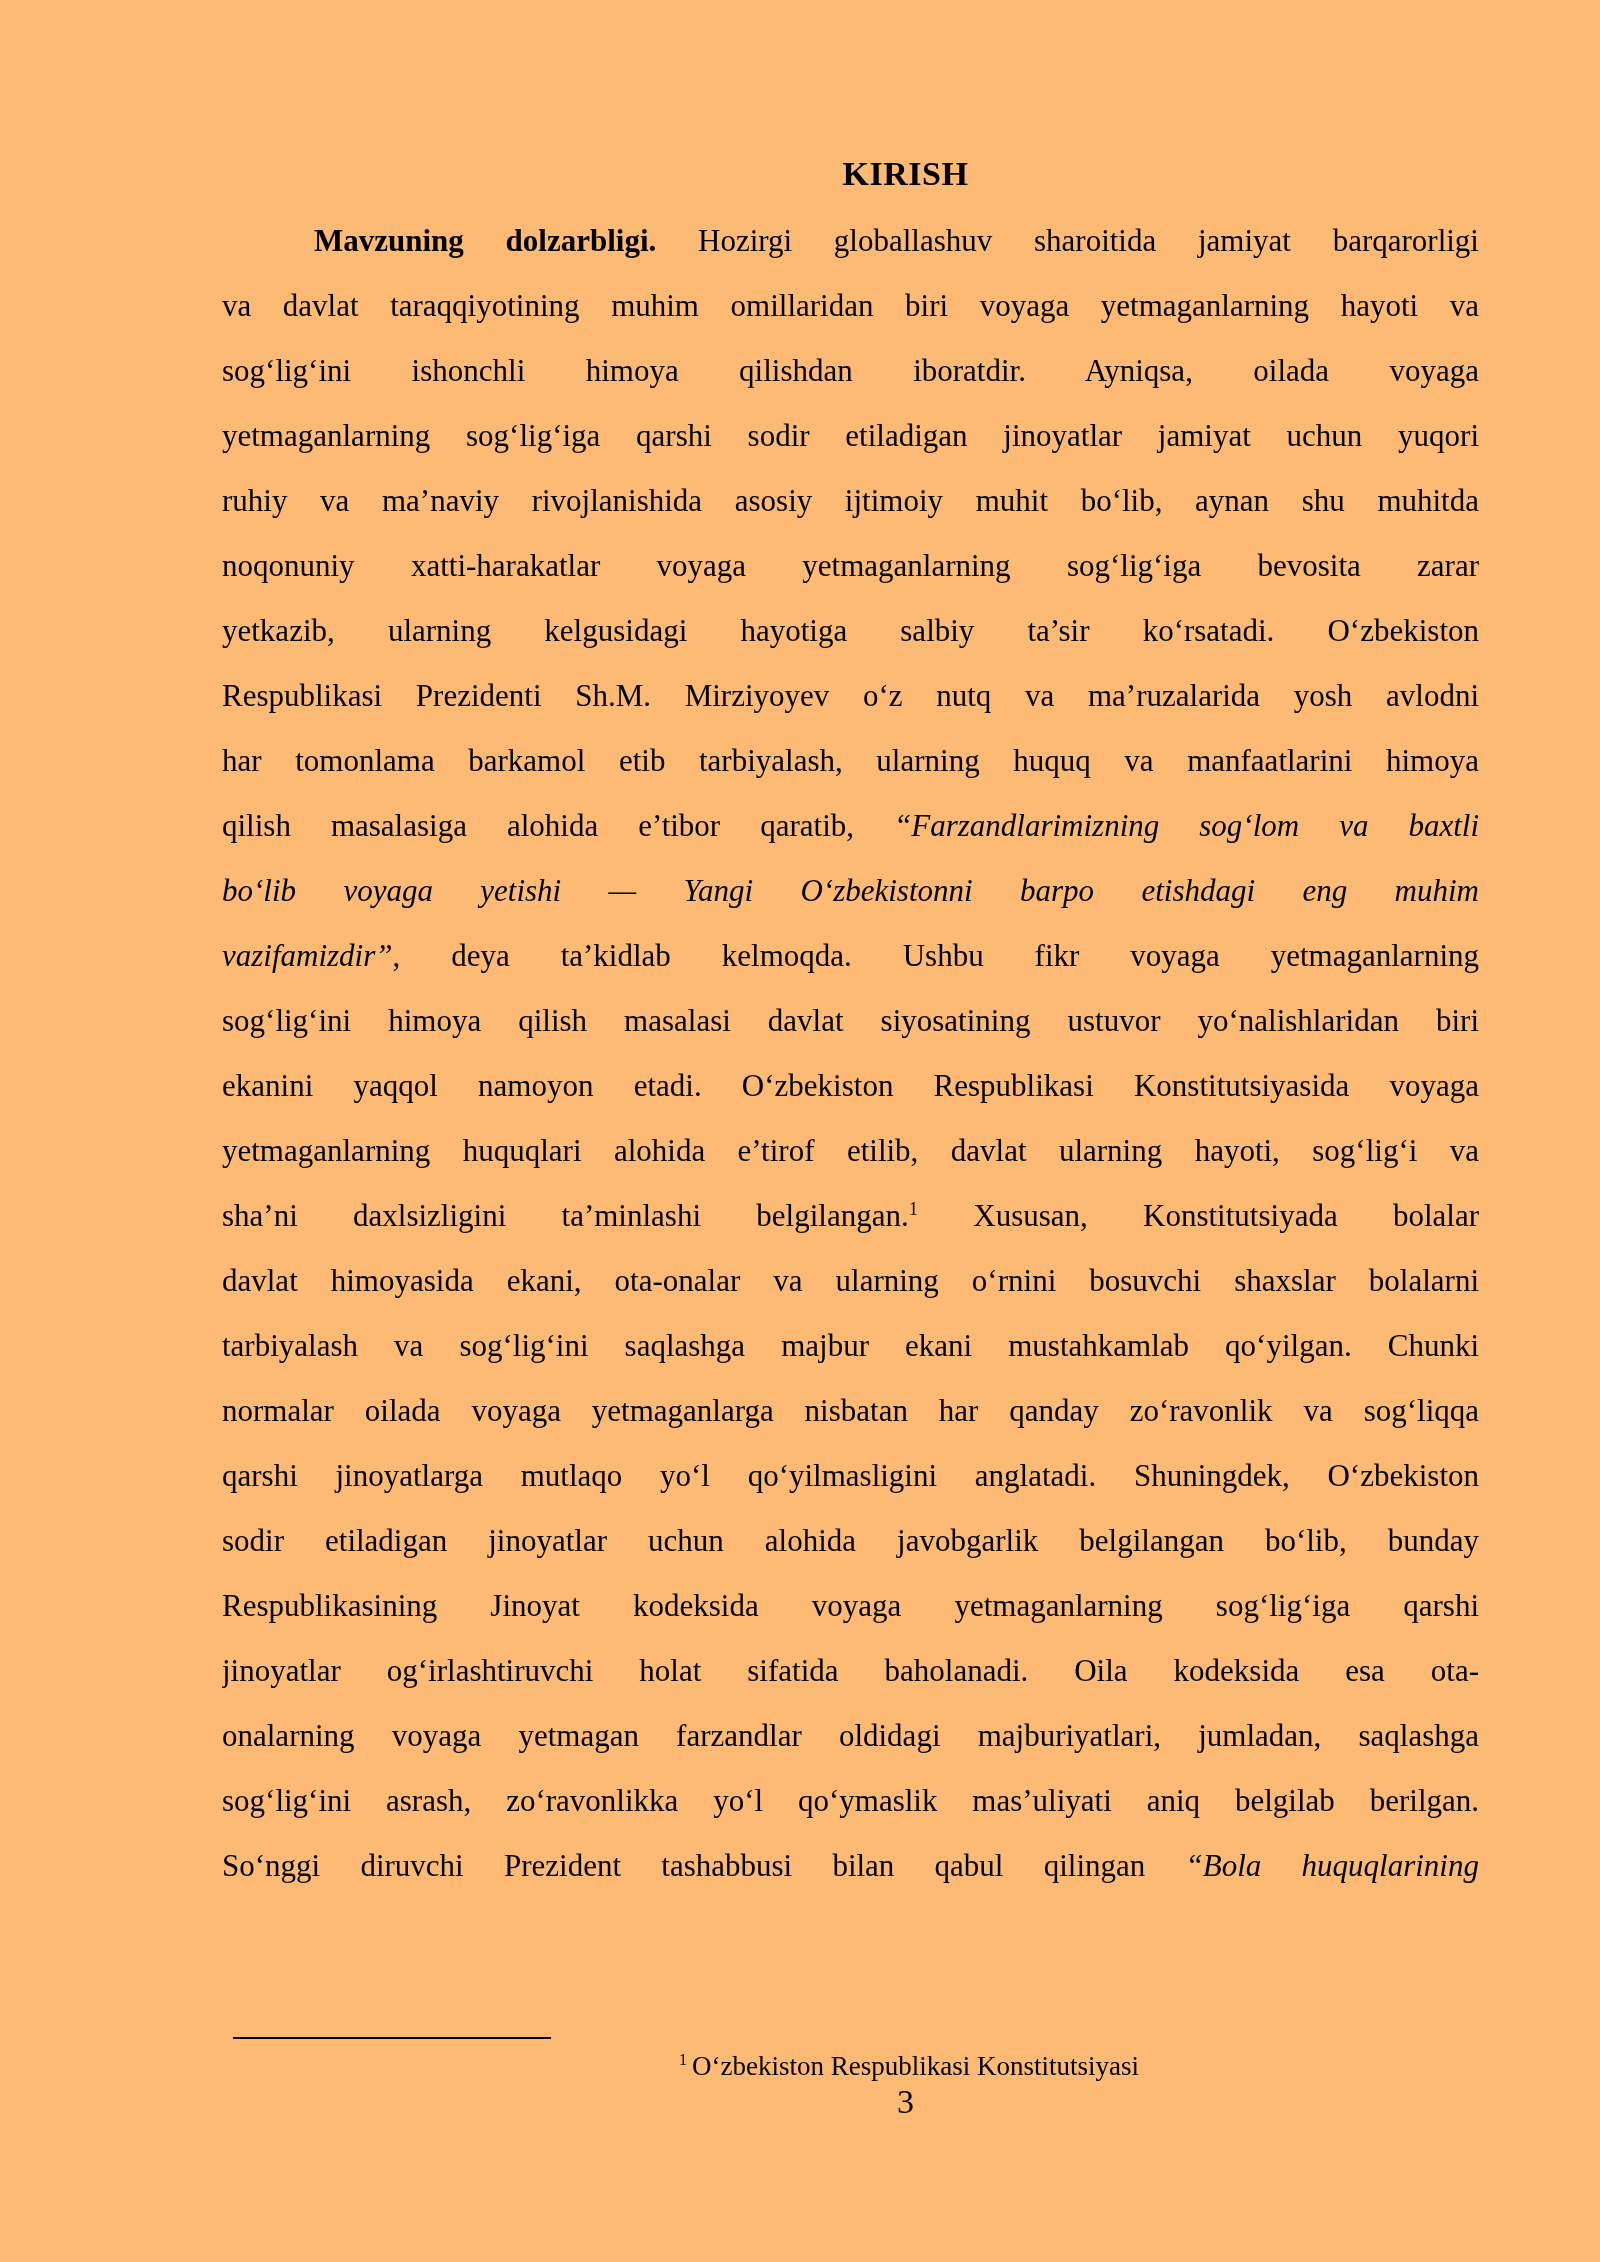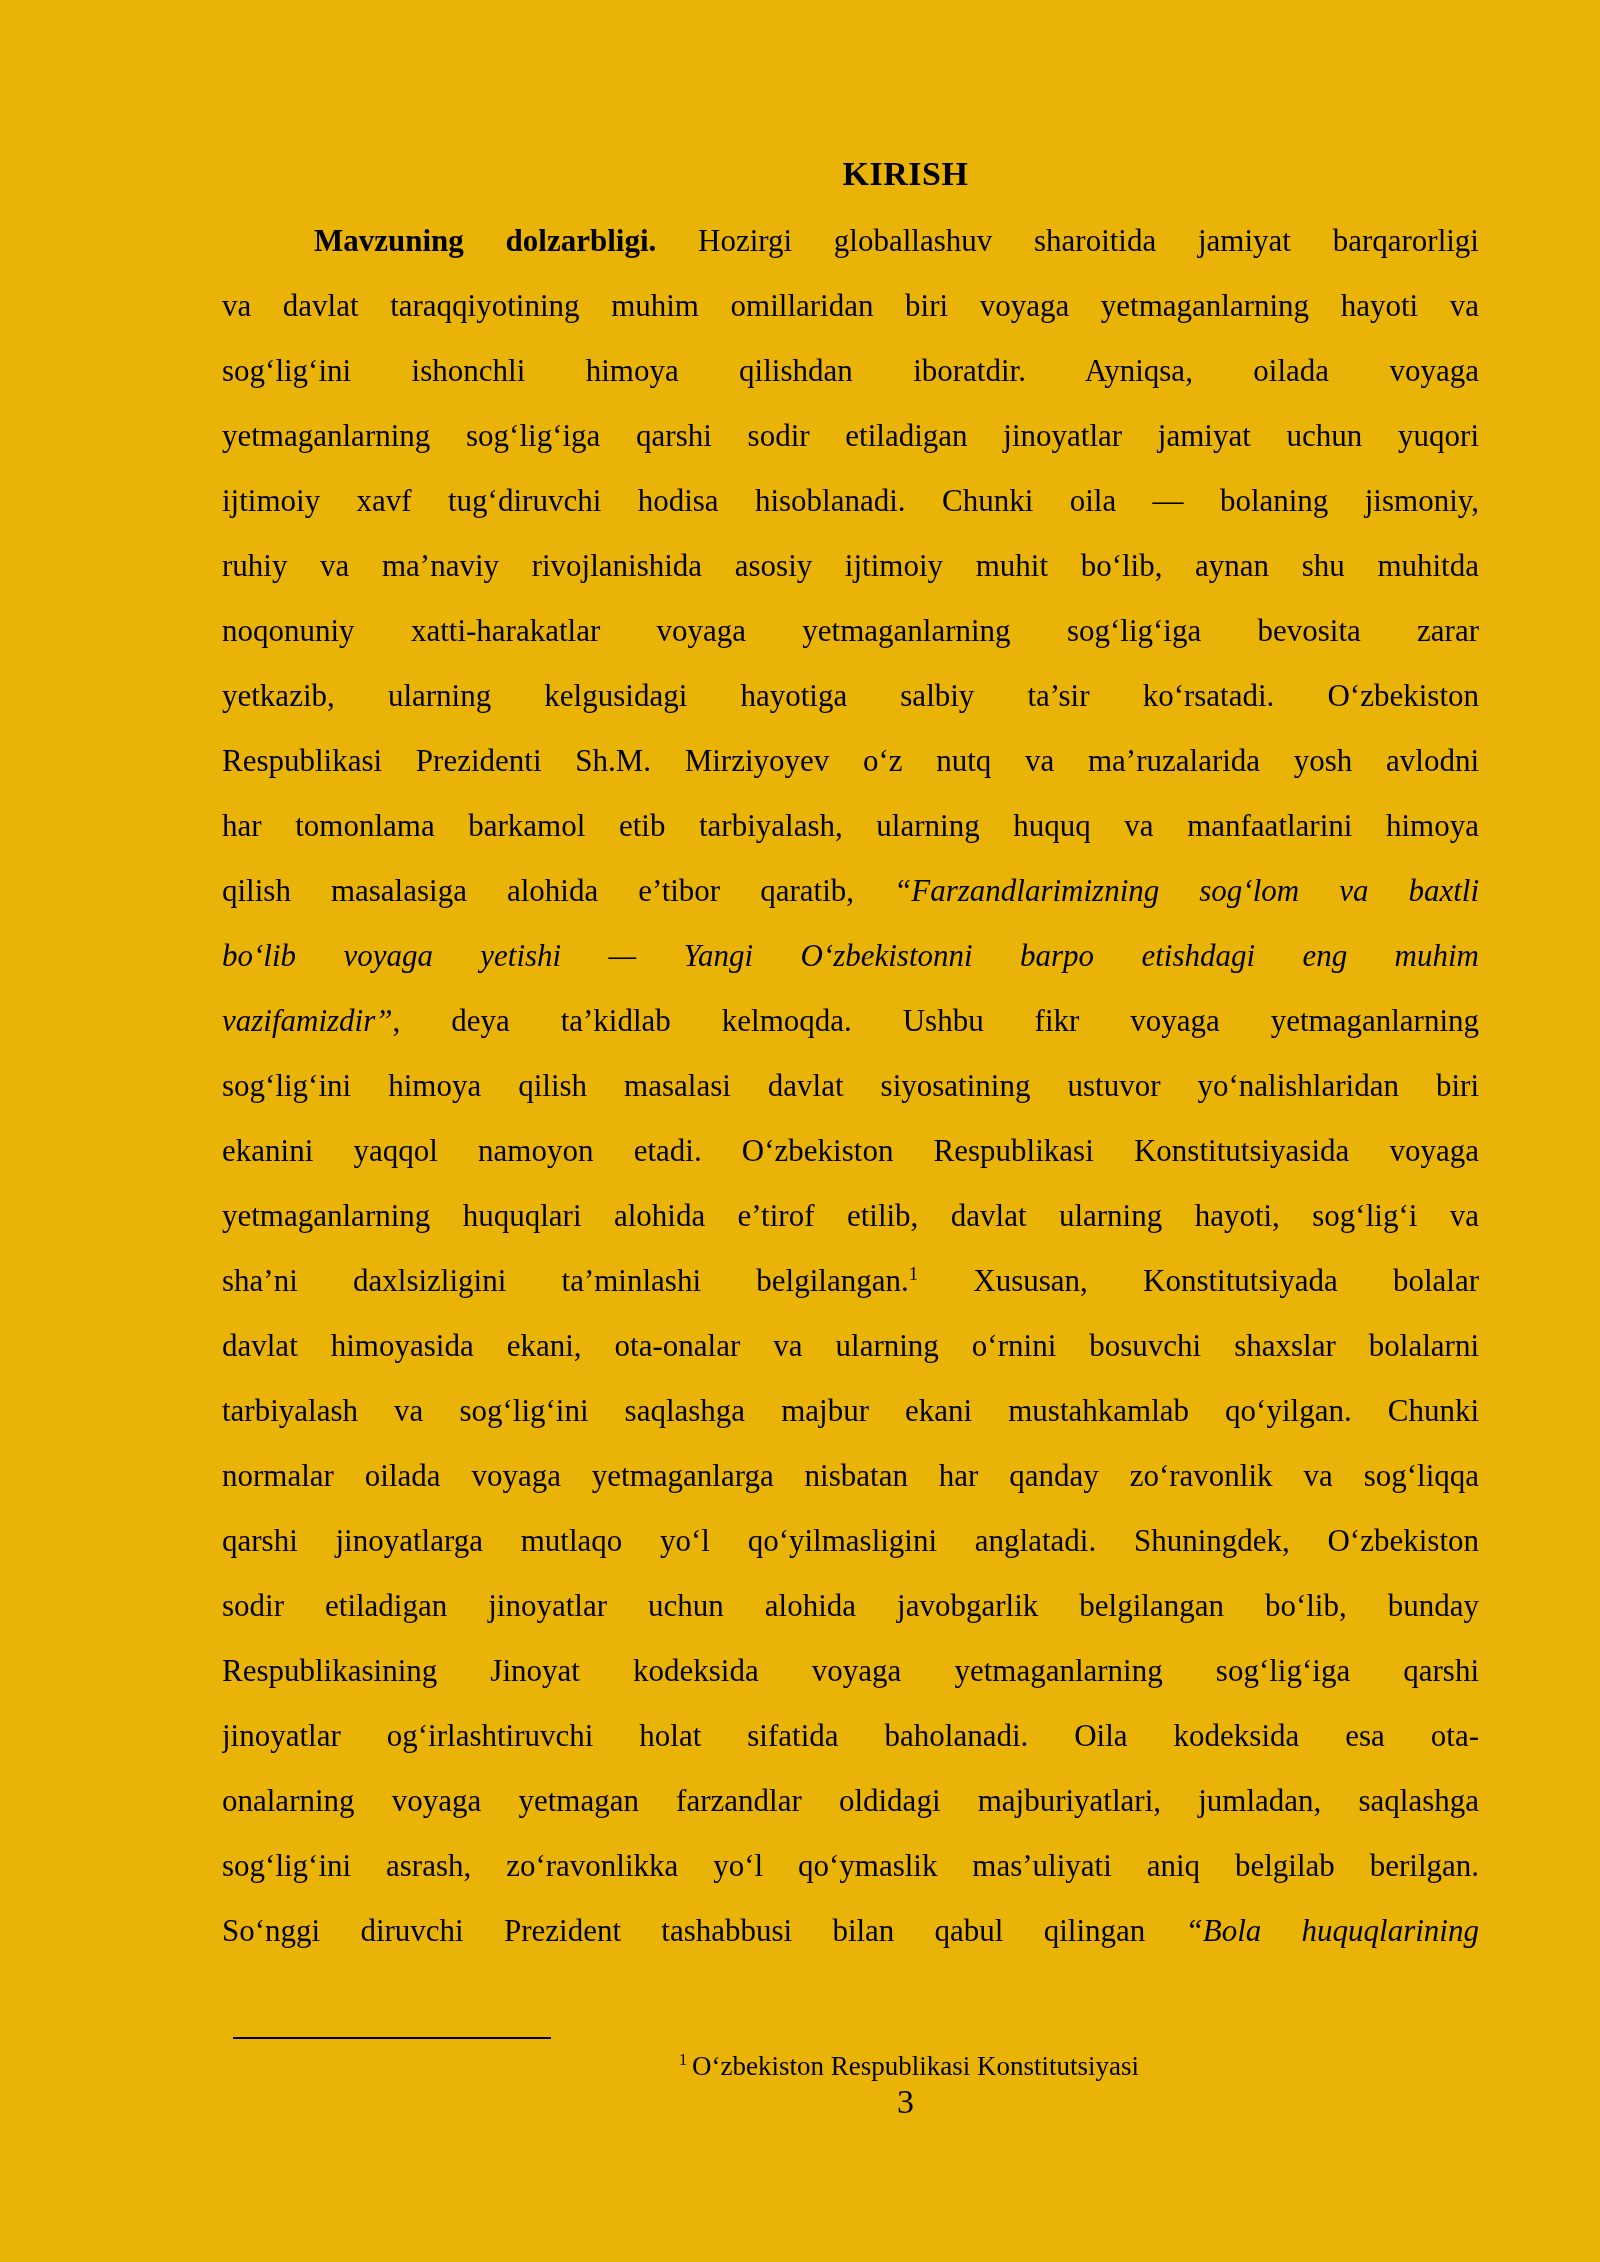--- a/index.html
+++ b/index.html
@@ -1,21 +1,21 @@
 <!DOCTYPE html>
 <html><head>
 <meta charset="utf-8">
 <style>
   html, body { margin: 0; padding: 0; background: #e8e8e8; }
   .page {
     position: relative;
     width: 1600px;
     height: 2262px;
     margin: 0 auto;
-    background: #eab308;
+    background: #fdba74;
     font-family: "Liberation Serif", serif;
     color: #000000;
     overflow: hidden;
   }
   .title-row {
     position: absolute;
     left: 277px;
     top: 141px;
     width: 1257px;
     height: 65px;
@@ -82,21 +82,20 @@
 
 <div class="page">
 
   <div class="title-row">KIRISH</div>
 
   <div class="body-text" id="body-lines">
       <div class="line indent"><span class="bold">Mavzuning dolzarbligi.</span><span> Hozirgi globallashuv sharoitida jamiyat barqarorligi</span></div>
       <div class="line"><span>va davlat taraqqiyotining muhim omillaridan biri voyaga yetmaganlarning hayoti va</span></div>
       <div class="line"><span>sog‘lig‘ini ishonchli himoya qilishdan iboratdir. Ayniqsa, oilada voyaga</span></div>
       <div class="line"><span>yetmaganlarning sog‘lig‘iga qarshi sodir etiladigan jinoyatlar jamiyat uchun yuqori</span></div>
-      <div class="line"><span>ijtimoiy xavf tug‘diruvchi hodisa hisoblanadi. Chunki oila — bolaning jismoniy,</span></div>
       <div class="line"><span>ruhiy va ma’naviy rivojlanishida asosiy ijtimoiy muhit bo‘lib, aynan shu muhitda</span></div>
       <div class="line"><span>noqonuniy xatti-harakatlar voyaga yetmaganlarning sog‘lig‘iga bevosita zarar</span></div>
       <div class="line"><span>yetkazib, ularning kelgusidagi hayotiga salbiy ta’sir ko‘rsatadi. O‘zbekiston</span></div>
       <div class="line"><span>Respublikasi Prezidenti Sh.M. Mirziyoyev o‘z nutq va ma’ruzalarida yosh avlodni</span></div>
       <div class="line"><span>har tomonlama barkamol etib tarbiyalash, ularning huquq va manfaatlarini himoya</span></div>
       <div class="line"><span>qilish masalasiga alohida e’tibor qaratib, </span><span class="italic">“Farzandlarimizning sog‘lom va baxtli</span></div>
       <div class="line"><span class="italic">bo‘lib voyaga yetishi — Yangi O‘zbekistonni barpo etishdagi eng muhim</span></div>
       <div class="line"><span class="italic">vazifamizdir”</span><span>, deya ta’kidlab kelmoqda. Ushbu fikr voyaga yetmaganlarning</span></div>
       <div class="line"><span>sog‘lig‘ini himoya qilish masalasi davlat siyosatining ustuvor yo‘nalishlaridan biri</span></div>
       <div class="line"><span>ekanini yaqqol namoyon etadi. O‘zbekiston Respublikasi Konstitutsiyasida voyaga</span></div>

